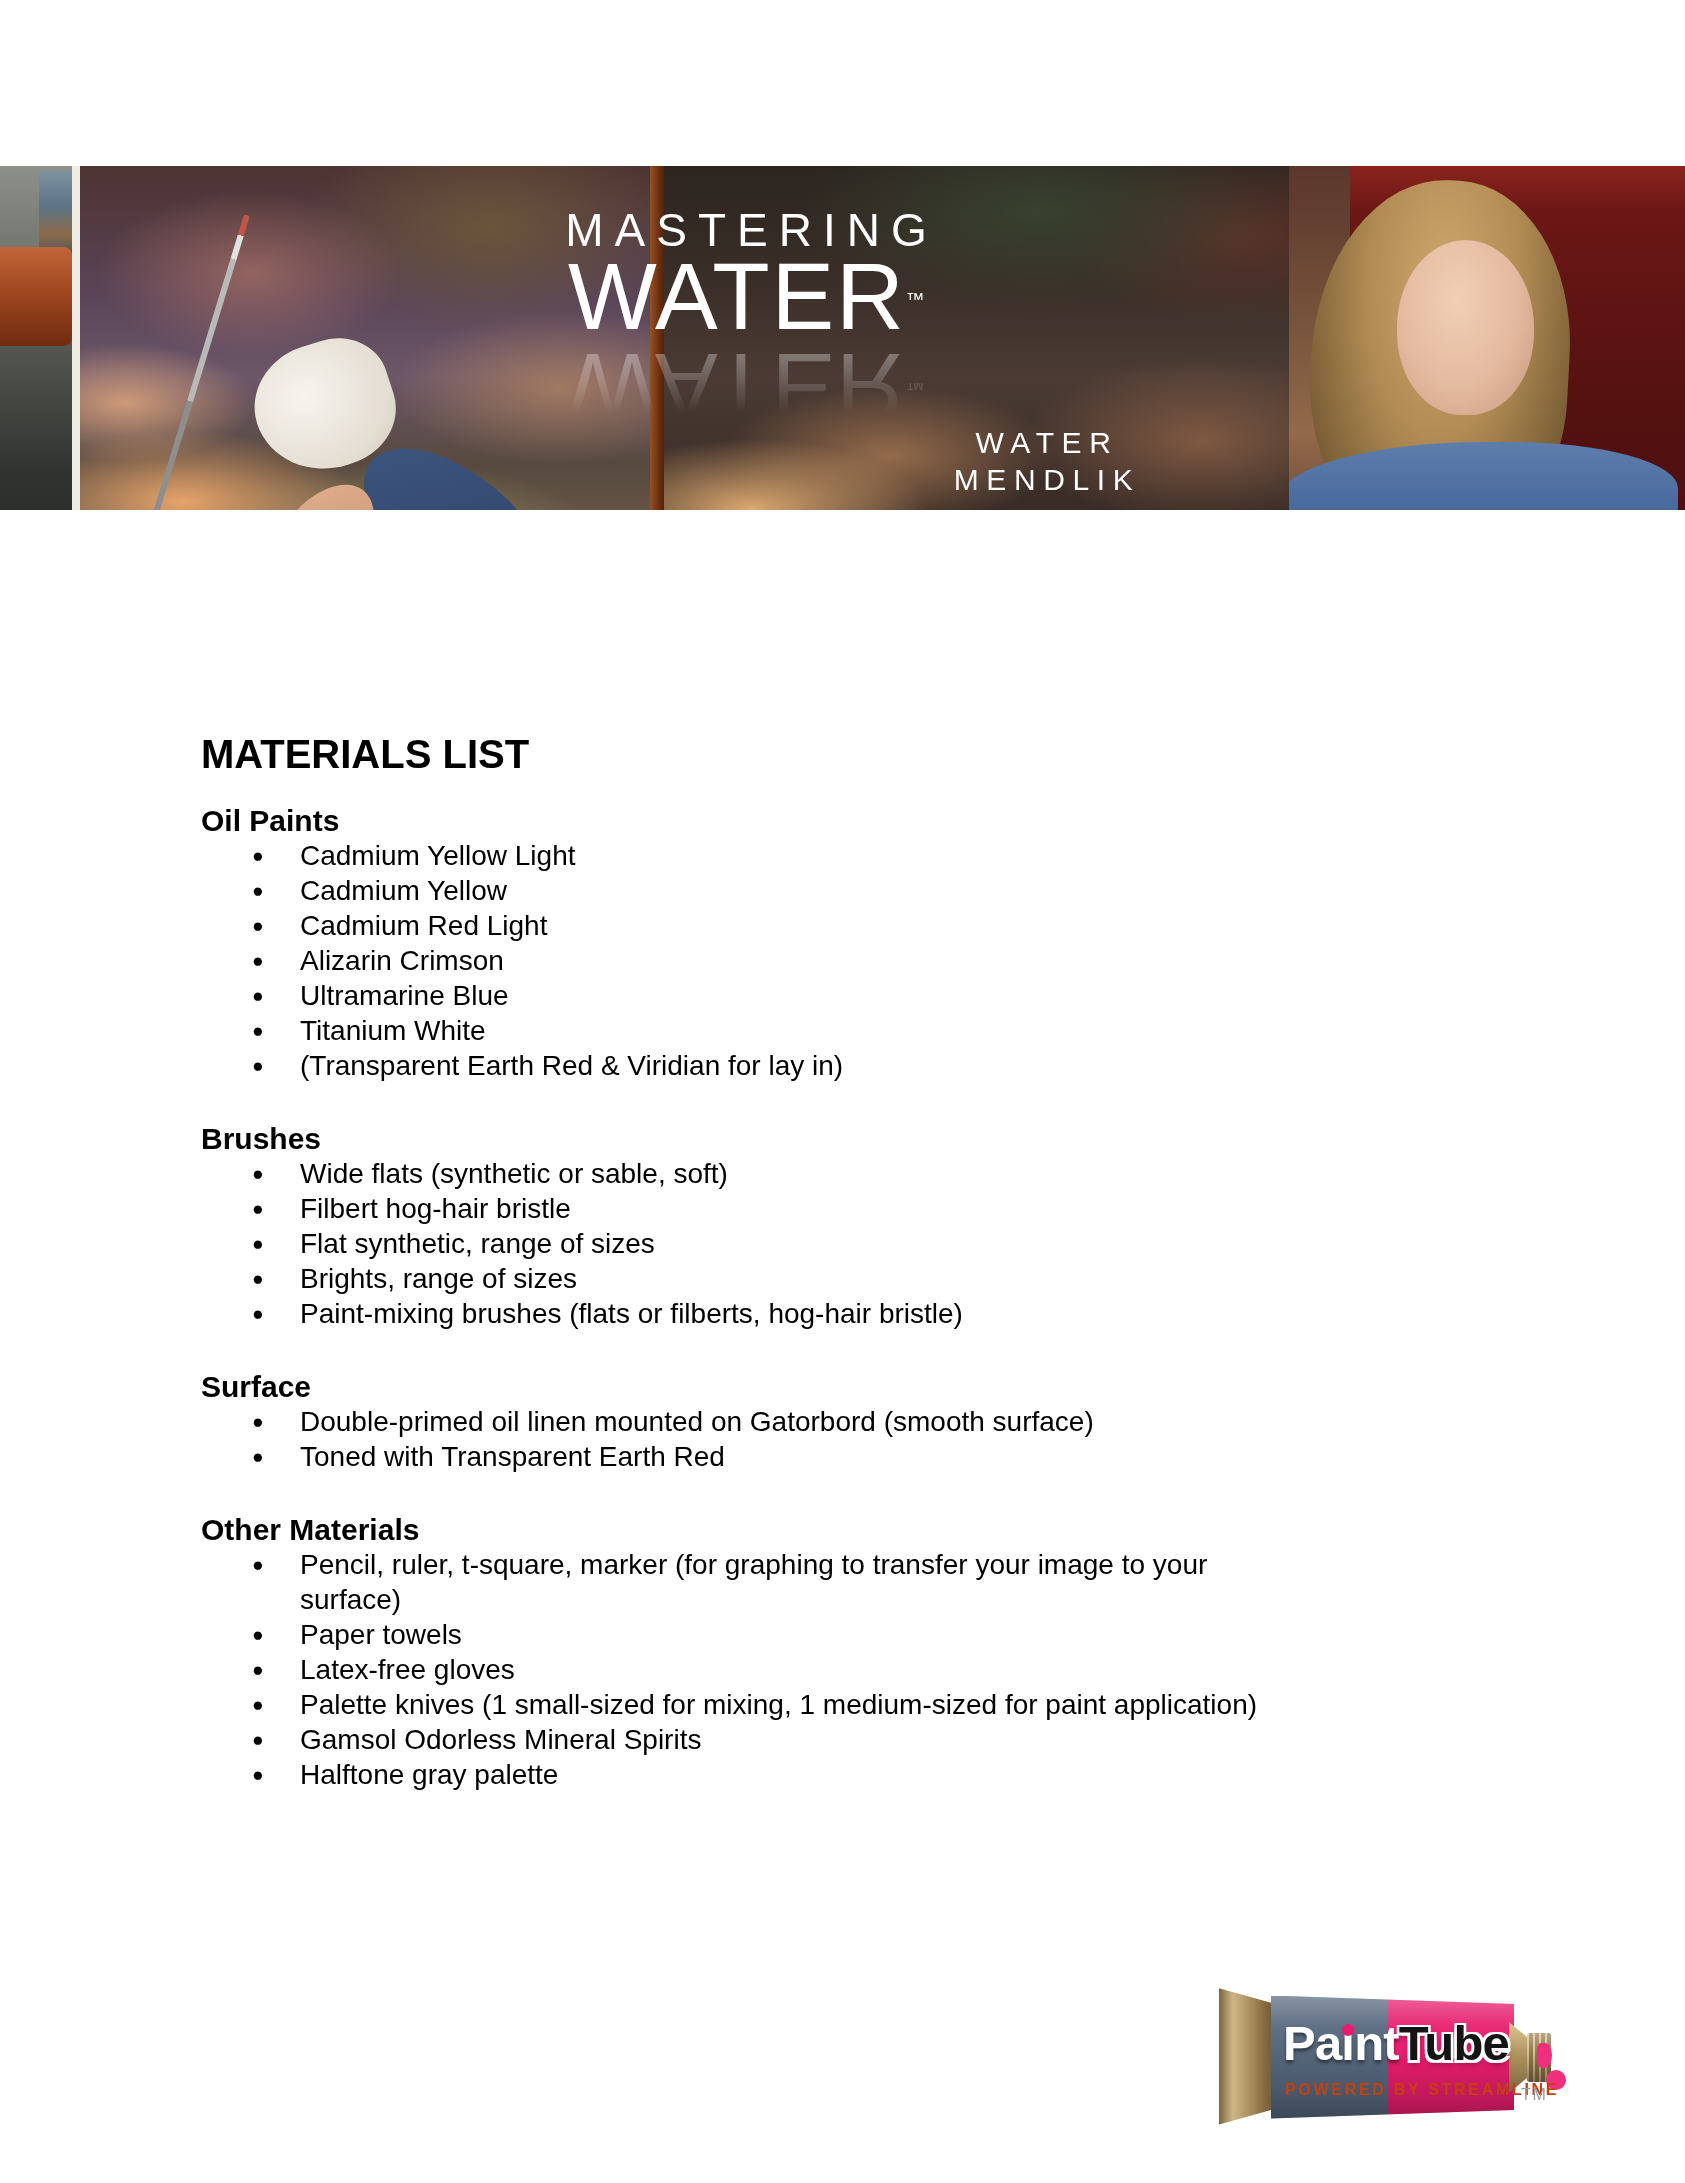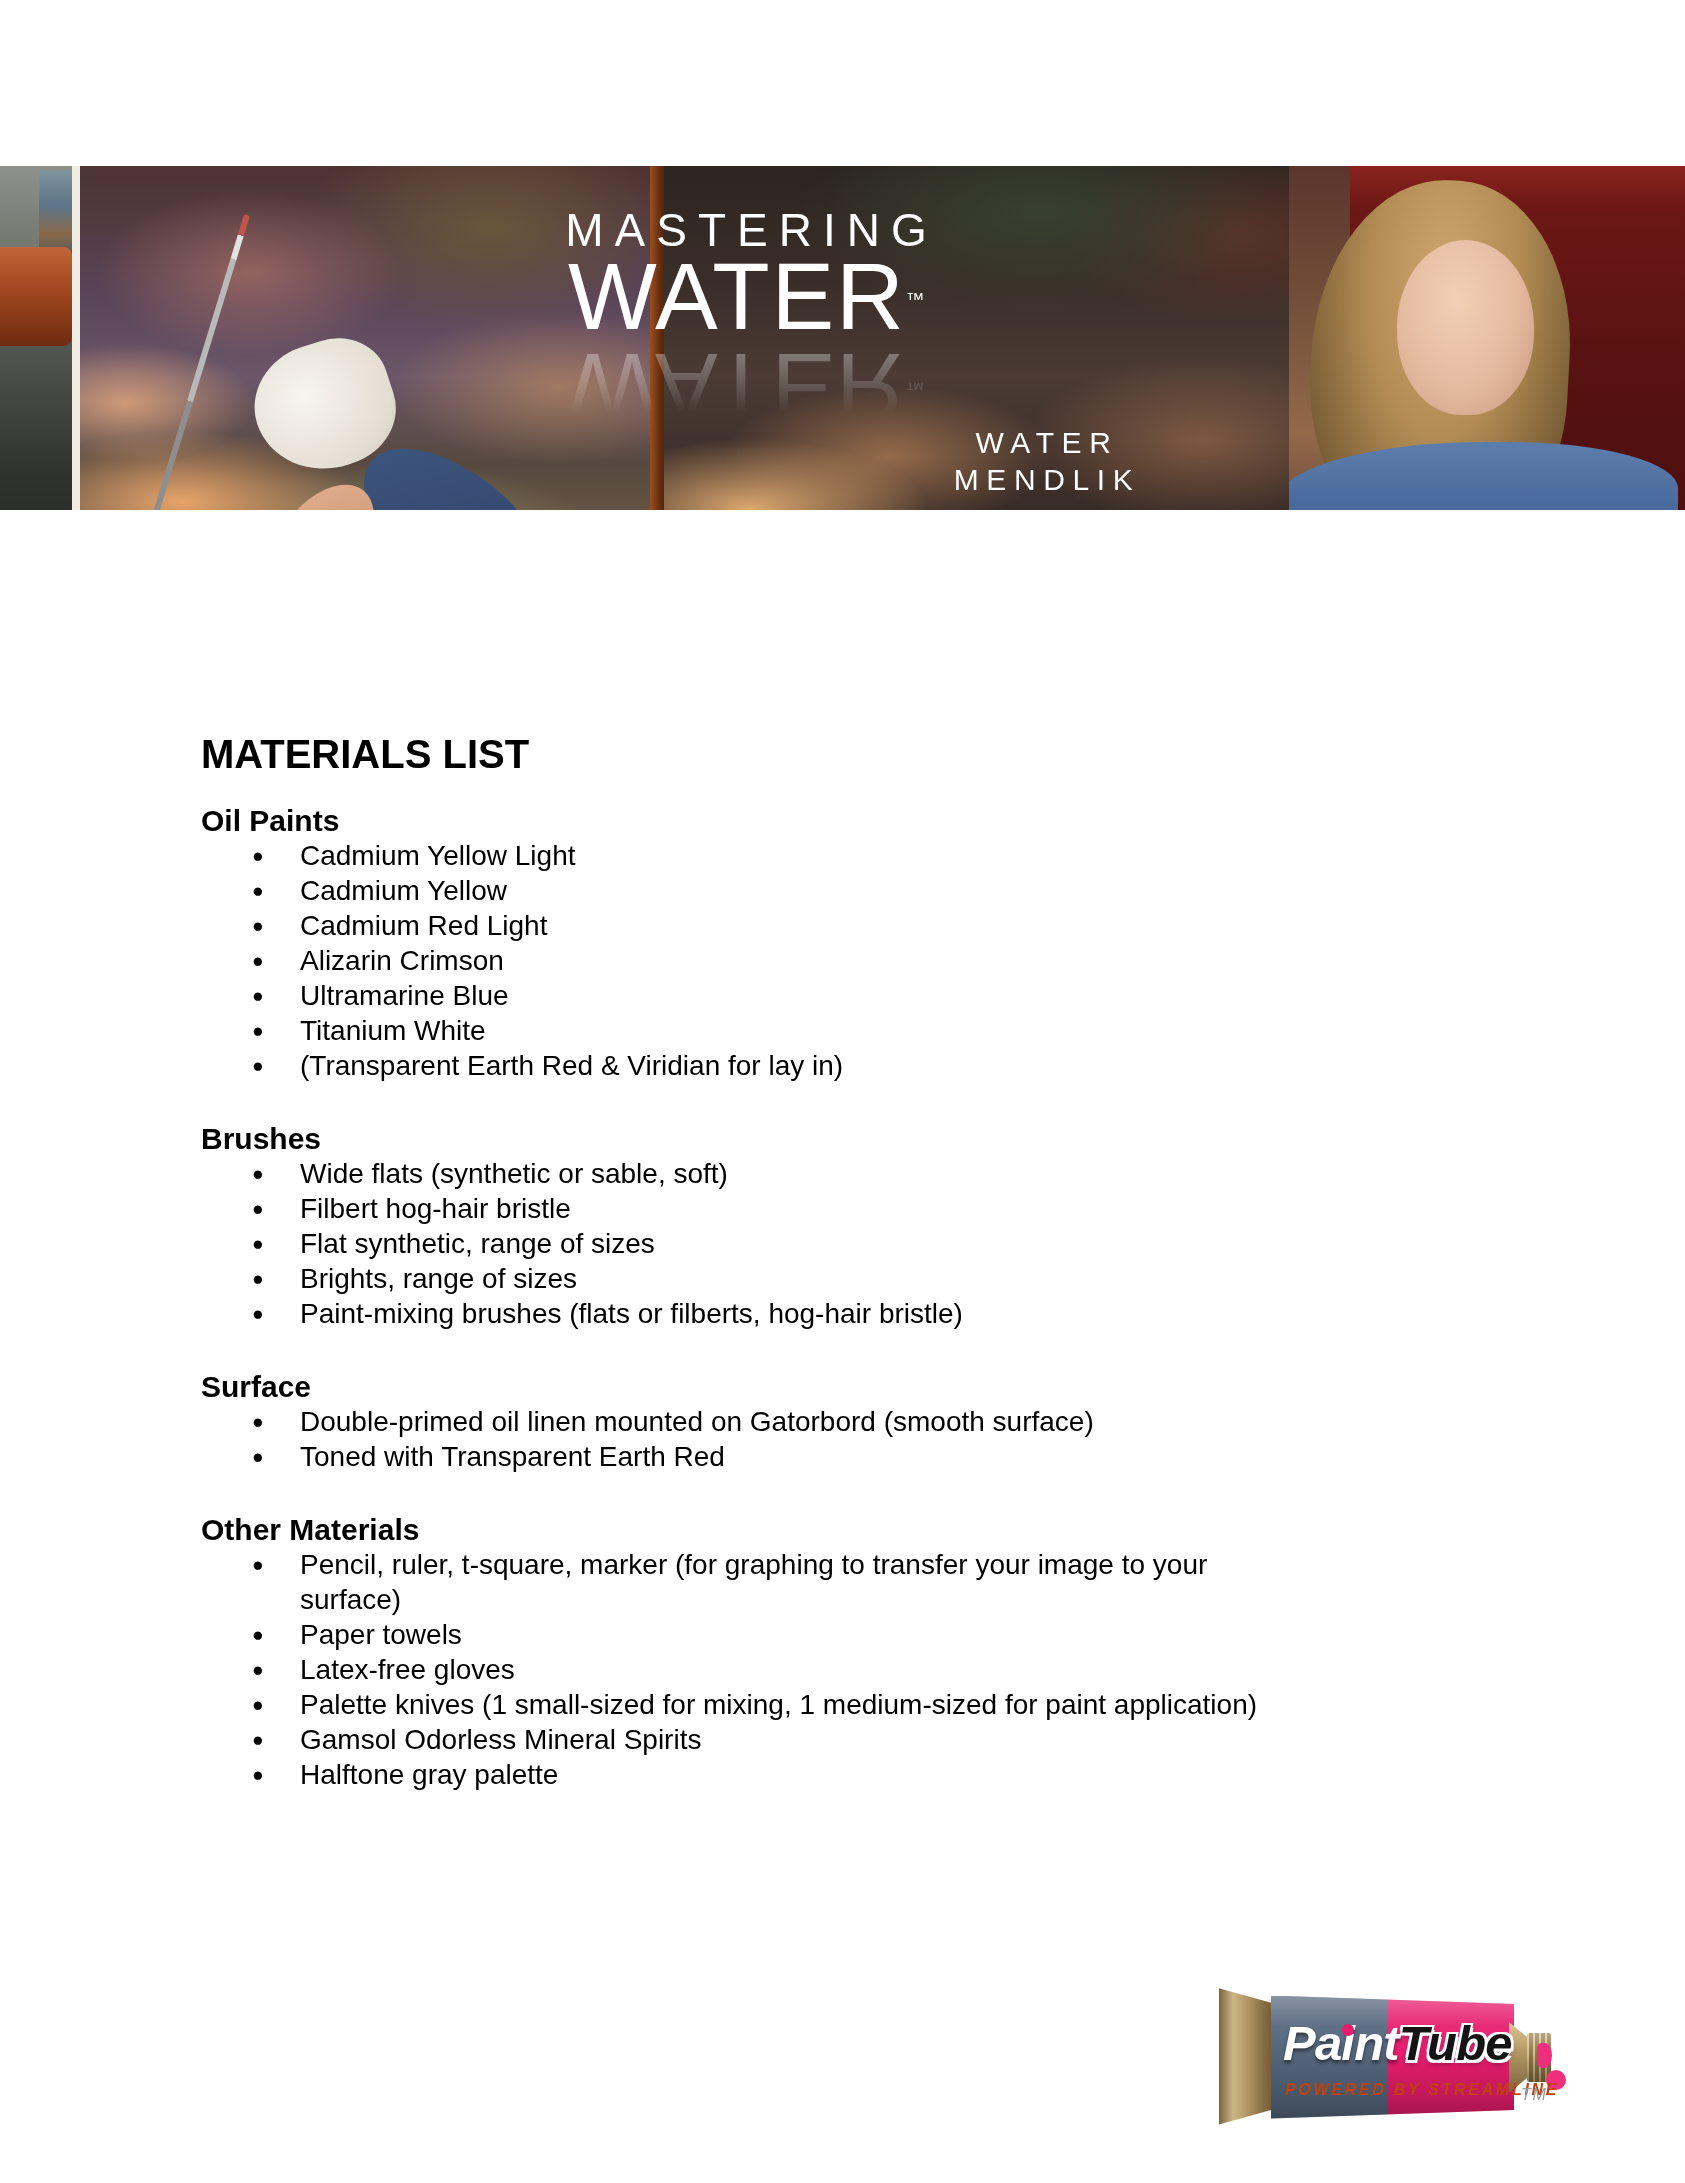--- a/index.html
+++ b/index.html
@@ -78,21 +78,21 @@
   .materials-heading { font-size:40px; line-height:49px; font-weight:700; margin:0 0 23.6px 0; }
   .section { margin:0; }
   .section + .section { margin-top:38px; }
   .section-title { font-size:30px; line-height:35px; font-weight:700; }
   .section-subtitle { font-size:29px; line-height:35px; font-style:italic; }
   ul.mat-list { list-style:none; margin:0; padding:0; }
   ul.mat-list li { position:relative; padding-left:99px; font-size:28px; line-height:35px; max-width:1083px; }
   ul.mat-list li::before { content:"\25CF"; position:absolute; left:51px; top:0; font-size:19.4px; line-height:35px; }
 
   
-  .pt-logo { position:absolute; left:1219px; top:1982px; width:388px; height:160px;font-style:italic; }
+  .pt-logo { position:absolute; left:1219px; top:1982px; width:388px; height:160px; }
   .pt-crimp { position:absolute; left:0; top:3.4px; width:56px; height:142px;
     clip-path:polygon(0 2%, 100% 13%, 100% 87%, 0 98%);
     background:linear-gradient(90deg,#7a653f 0%,#cdb684 25%,#ab8f5e 55%,#866c42 80%,#6d5738 100%); }
   .pt-body { position:absolute; left:52px; top:13.5px; width:243px; height:123px;
     clip-path:polygon(0 0, 100% 7%, 100% 93%, 0 100%);
     background:linear-gradient(90deg,#56677d 0%,#56677d 48%,#e81d6d 48%,#e81d6d 100%); }
   .pt-body::after { content:""; position:absolute; inset:0;
     background:linear-gradient(180deg, rgba(255,255,255,.30) 0%, rgba(255,255,255,.06) 25%, rgba(0,0,0,0) 45%, rgba(0,0,0,.16) 80%, rgba(0,0,0,.30) 100%); }
   .pt-brand { position:absolute; left:64px; top:34px; font-size:49px; line-height:54px; font-weight:700; letter-spacing:-0.8px; z-index:4; white-space:nowrap; }
   .pt-paint { color:#ffffff; text-shadow:0 2.5px 3.4px rgba(0,0,0,.45); }

